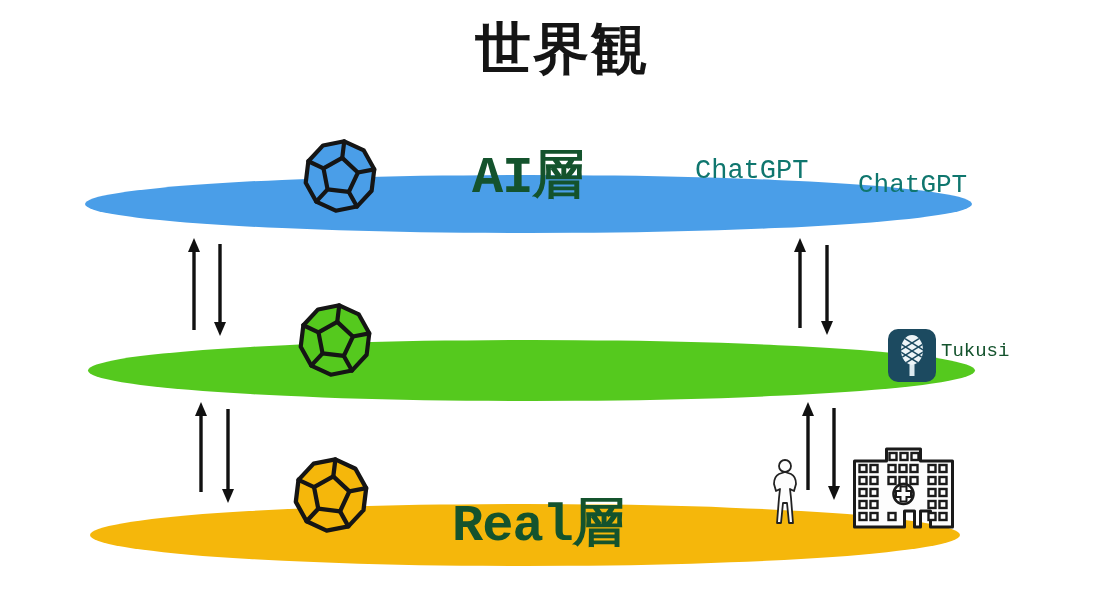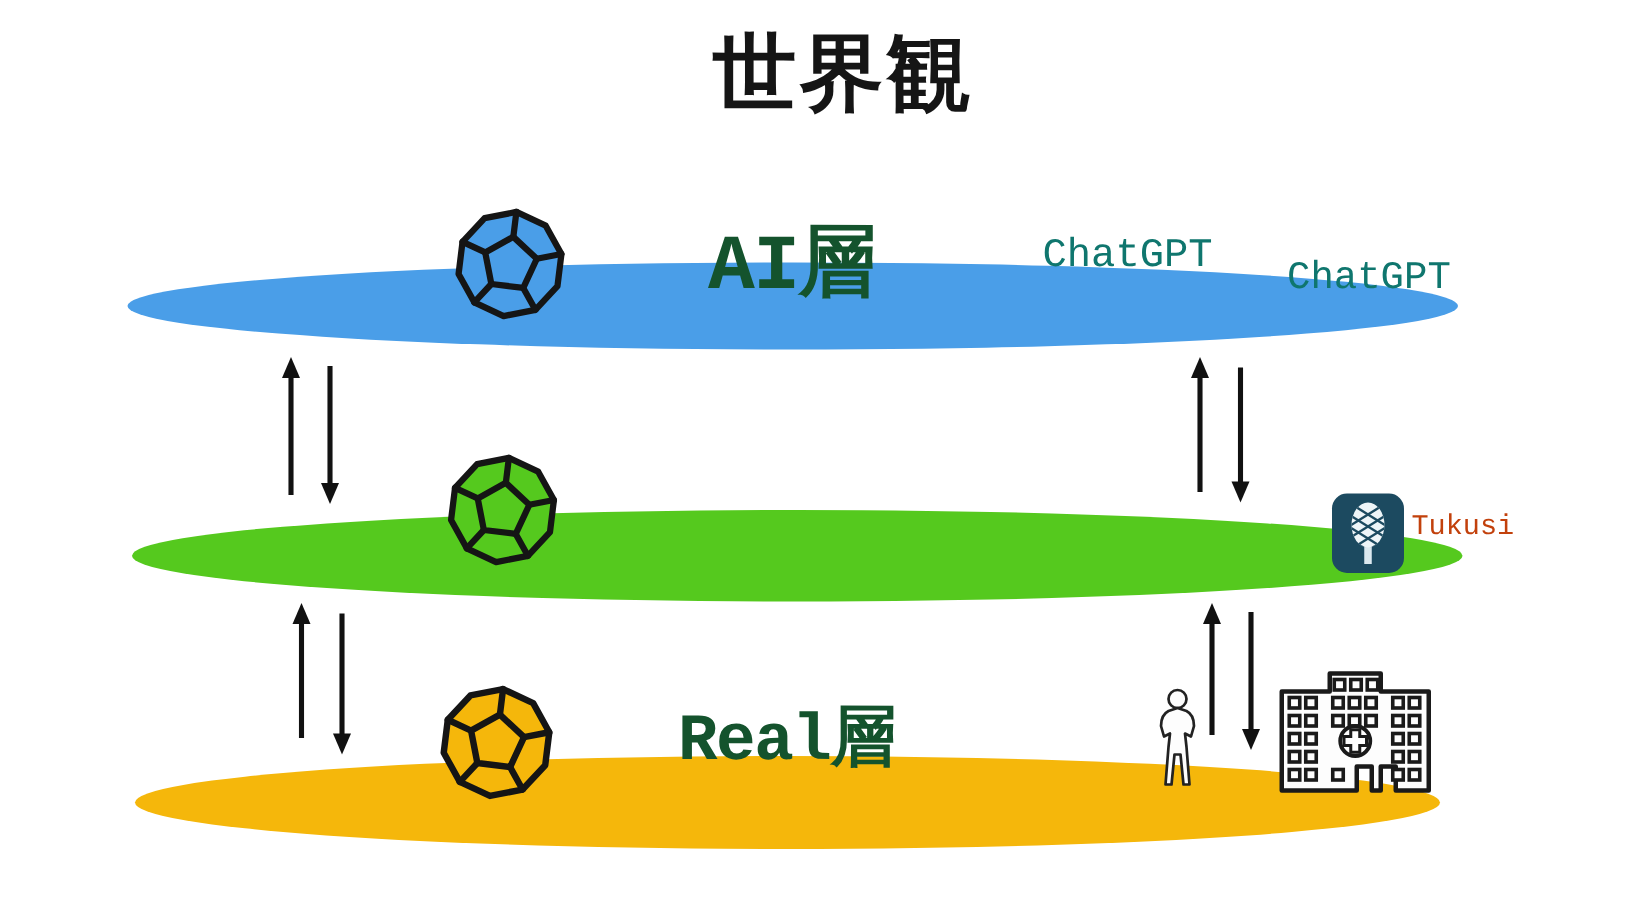--- a/index.html
+++ b/index.html
@@ -10,21 +10,21 @@
   .abs{position:absolute;}
   .ellipse{border-radius:50%;}
   .page-title{
     top:12px;left:50%;transform:translateX(-50%);
     font-size:56px;font-weight:900;letter-spacing:2px;color:#151515;white-space:nowrap;
   }
   .layer-label{
     font-weight:900;color:#14532d;white-space:nowrap;letter-spacing:-1px;
   }
   .svc-label{font-size:27px;font-weight:400;color:#0f766e;white-space:nowrap;}
-  .tukusi-label{font-size:19px;font-weight:400;color:#c2410c;white-space:nowrap;}
+  .tukusi-label{font-size:19px;font-weight:400;color:#14532d;white-space:nowrap;}
   svg{display:block;overflow:visible;}
 </style>
 </head>
 <body>
 
 <div id="stage">
 
   <div class="abs page-title">世界観</div>
 
   <div class="abs ellipse" style="left: 85px; top: 175px; width: 887px; height: 58px; background-color: rgb(74, 158, 232);"></div>
@@ -63,21 +63,21 @@
       <polygon fill="none" points="50,26 27.2,42.6 35.9,69.4 64.1,69.4 72.8,42.6"></polygon>
       <line x1="50" y1="4" x2="50" y2="26"></line>
       <line x1="6.3" y1="35.8" x2="27.2" y2="42.6"></line>
       <line x1="23" y1="87.2" x2="35.9" y2="69.4"></line>
       <line x1="77" y1="87.2" x2="64.1" y2="69.4"></line>
       <line x1="93.7" y1="35.8" x2="72.8" y2="42.6"></line>
     </g>
   </svg>
 
   <div class="abs layer-label" style="left:472px;top:140px;font-size:52px;">AI層</div>
-  <div class="abs layer-label" style="left:452px;top:462px;font-size:44px;">Real層</div>
+  <div class="abs layer-label" style="left:452px;top:488px;font-size:52px;">Real層</div>
 
   <div class="abs svc-label" style="left:695px;top:156px;">ChatGPT</div>
   <div class="abs svc-label" style="left:858px;top:170px;font-size:26px;">ChatGPT</div>
 
   <svg class="abs" style="left:186px;top:238px;" width="16" height="94" viewBox="0 0 16 94">
     <line x1="8" y1="10" x2="8" y2="92" stroke="#111" stroke-width="3.4"></line>
     <polygon points="8,0 2,14 14,14" fill="#111"></polygon>
   </svg>
   <svg class="abs" style="left:212px;top:242px;" width="16" height="94" viewBox="0 0 16 94">
     <line x1="8" y1="2" x2="8" y2="84" stroke="#111" stroke-width="3.4"></line>

